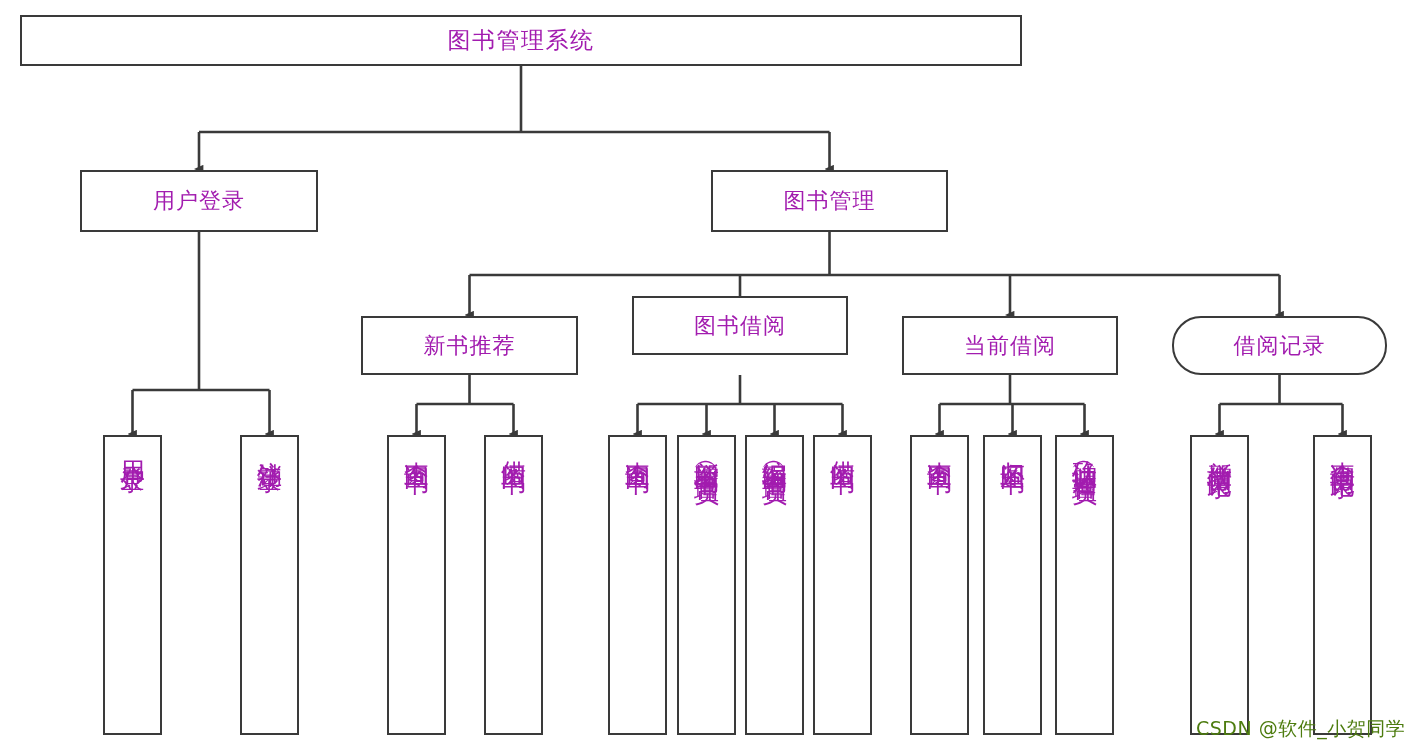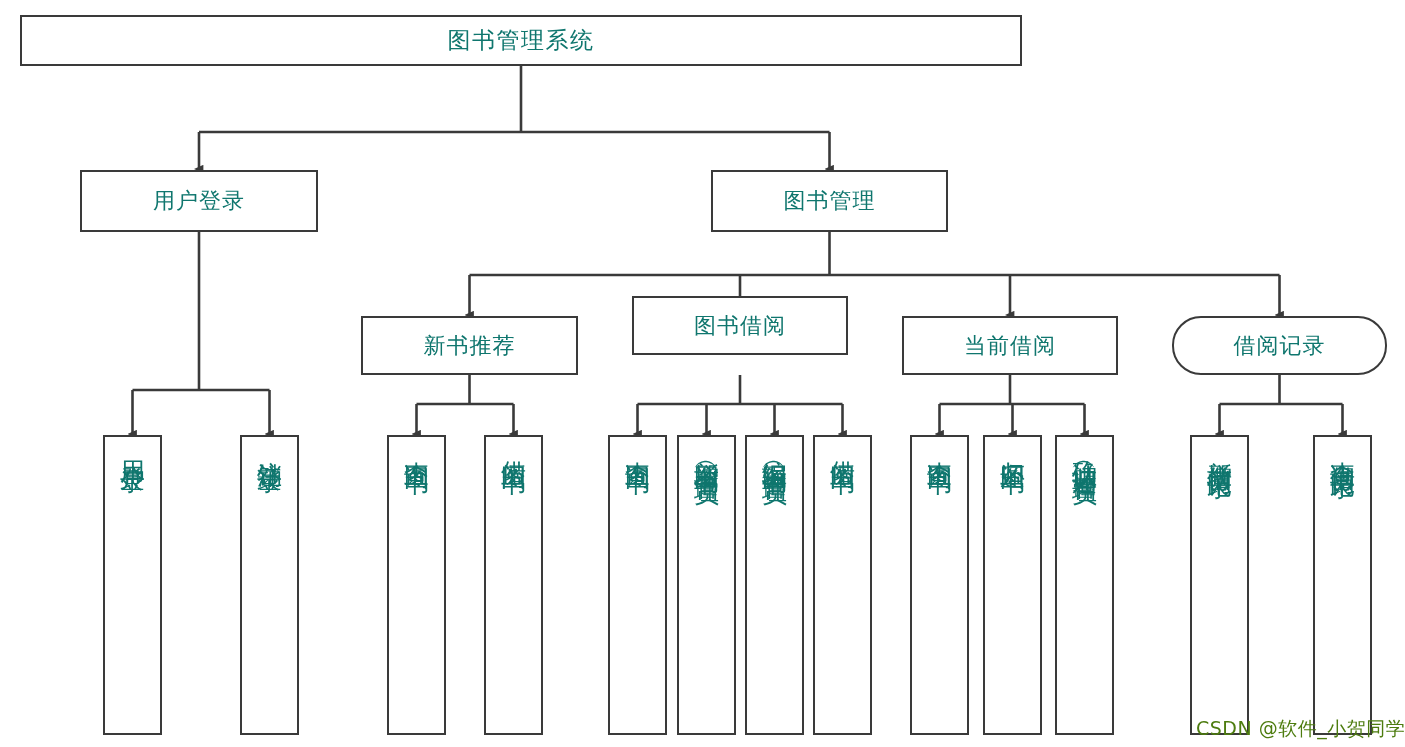--- a/index.html
+++ b/index.html
@@ -27,21 +27,21 @@
     pointer-events: none;
   }
   .node {
     position: absolute;
     box-sizing: border-box;
     background: #ffffff;
     border: 2px solid #3a3a3a;
     display: flex;
     align-items: center;
     justify-content: center;
-    color: #0f766e;
+    color: #a21caf;
     z-index: 2;
   }
   .node .lbl {
     display: block;
     text-align: center;
     line-height: 1.18;
     white-space: nowrap;
   }
   
   .node.horiz .lbl {

